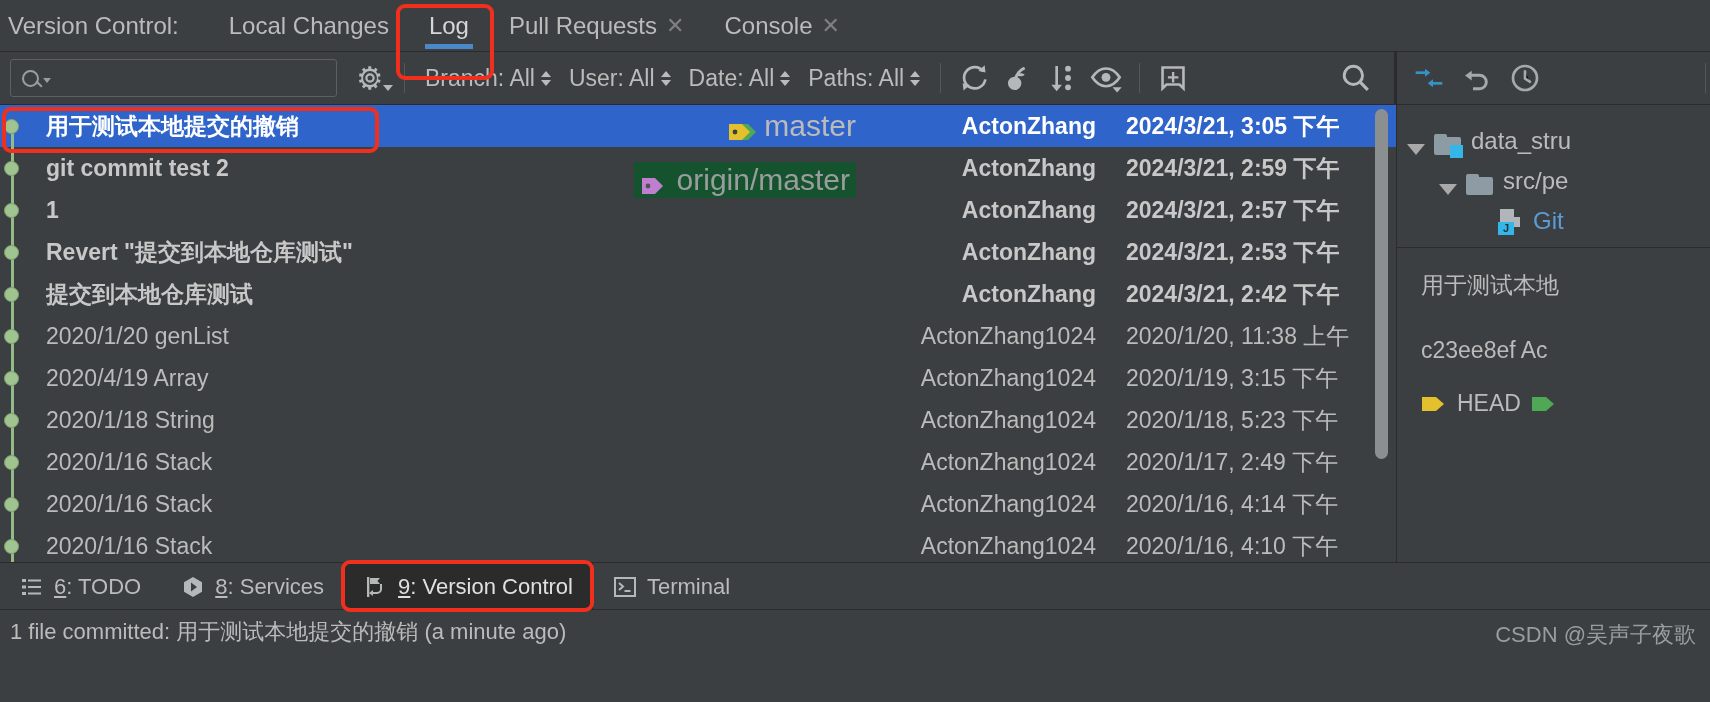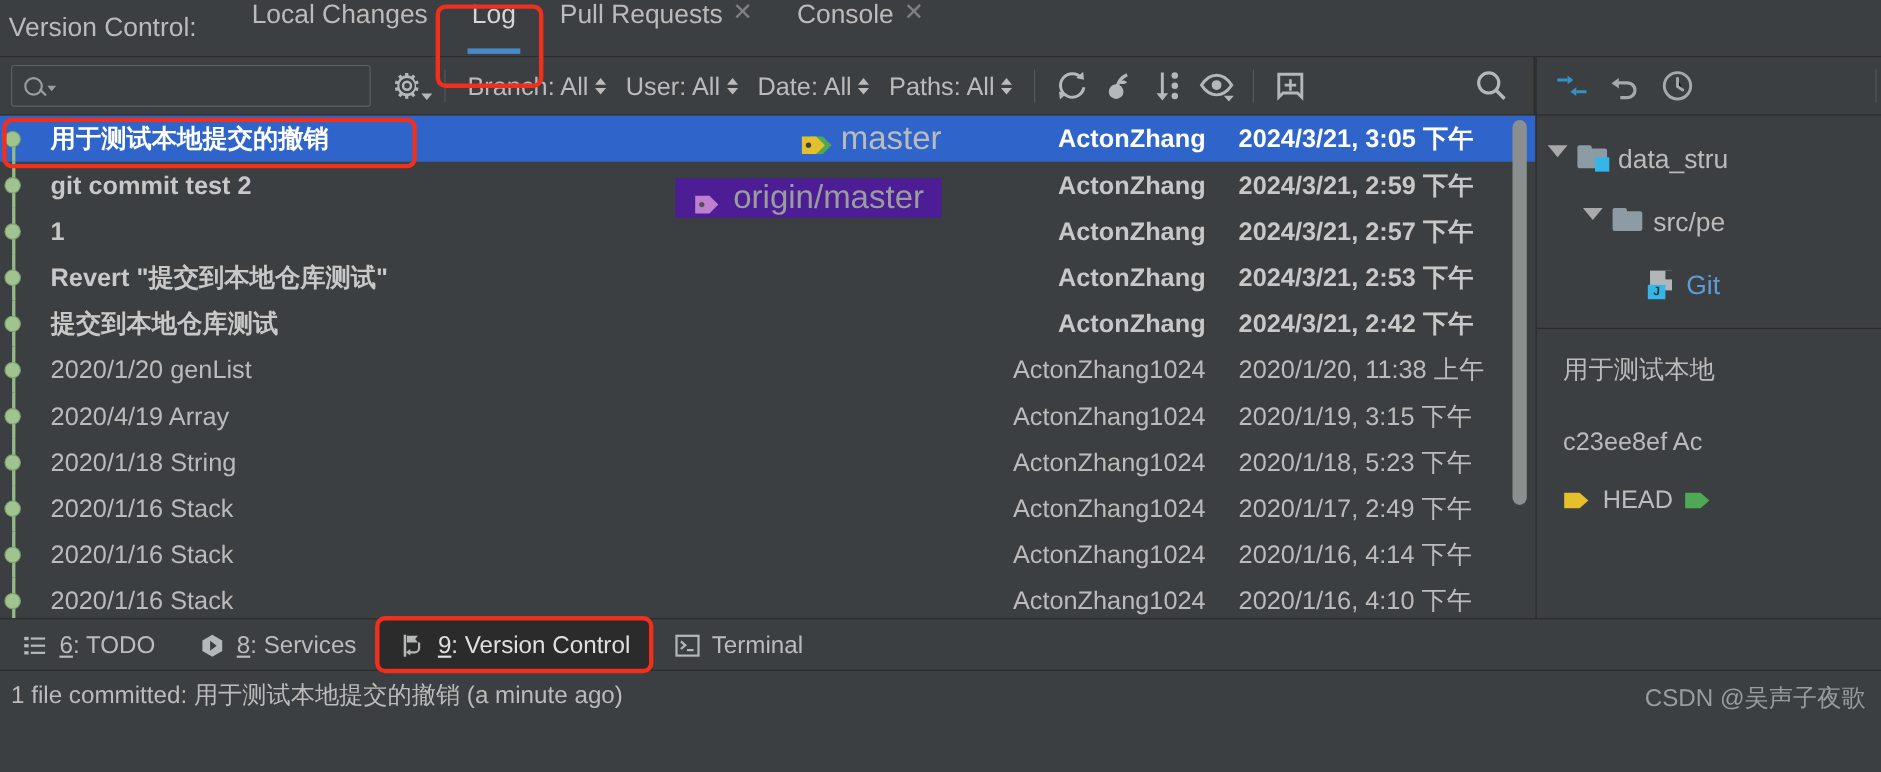--- a/index.html
+++ b/index.html
@@ -16,21 +16,21 @@
     position: absolute; left: 0; top: 0; width: 1710px; height: 52px;
     background: #3c3f41;
     display: flex; align-items: center;
     border-bottom: 1px solid #2b2b2b;
   }
   .vc-title {
     color: #bbbbbb; font-size: 24px; padding-left: 8px; padding-right: 30px;
     white-space: nowrap;
   }
   .tab {
-    display: flex; gap: 9px;
+    display: flex; align-items: center; gap: 9px;
     padding: 0 20px; height: 52px; color: #bbbbbb; font-size: 24px;
     white-space: nowrap; position: relative;
   }
   .tab.active { color: #d6d6d6; }
   .tab.active::after {
     content: ""; position: absolute; left: 16px; right: 16px; bottom: 3px;
     height: 5px; background: #4a88c7;
   }
   .tab .closex {
     color: #808080; font-size: 22px; line-height: 1; font-weight: 300;
@@ -92,21 +92,21 @@
   .gnode {
     position: absolute; left: 4px; top: 14px; width: 15px; height: 15px;
     border-radius: 50%; background: #9fc48f; border: 1px solid #7fa073;
   }
   .subject { flex: 1 1 auto; overflow: hidden; text-overflow: ellipsis; padding-right: 10px; }
   .subject.bold { font-weight: bold; color: #c8c8c8; }
   .reflabel {
     display: inline-flex; align-items: flex-end; gap: 7px; font-size: 30px;
     margin-right: 10px;
   }
-  .reflabel.chip { background: #4c1d95; padding: 1px 16px; color: #9a9d9e; margin-top: 24px; }
+  .reflabel.chip { background: #14532d; padding: 1px 6px; color: #9a9d9e; margin-top: 24px; }
   .author { width: 232px; text-align: right; padding-right: 16px; color: #bbbbbb; }
   .author.bold { font-weight: bold; color: #c8c8c8; }
   .date { width: 270px; text-align: left; color: #bbbbbb; }
   .date.bold { font-weight: bold; color: #c8c8c8; }
 
   
   .log-scroll {
     position: absolute; left: 1375px; top: 109px; width: 13px; height: 350px;
     background: #8b8f90; border-radius: 7px; z-index: 5;
   }
@@ -115,21 +115,21 @@
   
   .rightpanel {
     position: absolute; left: 1396px; top: 52px; width: 314px; height: 510px;
     background: #3c3f41; border-left: 1px solid #2b2b2b;
   }
   .rp-toolbar {
     height: 53px; display: flex; align-items: center; gap: 4px;
     padding-left: 10px; border-bottom: 1px solid #2b2b2b;
   }
   .rp-tree { padding-top: 10px; }
-  .tree-row { display: flex; align-items: flex-start; height: 40px; color: #bbbbbb; font-size: 24px; white-space: nowrap; margin-top: 17px; }
+  .tree-row { display: flex; align-items: flex-end; height: 40px; color: #bbbbbb; font-size: 24px; white-space: nowrap; }
   .arrow-d { width: 0; height: 0; border-left: 9px solid transparent; border-right: 9px solid transparent; border-top: 11px solid #a9a9a9; margin-right: 9px; }
   .folder { width: 27px; height: 21px; position: relative; margin-right: 10px; flex: none; }
   .folder .body { position: absolute; left: 0; bottom: 0; width: 27px; height: 18px; background: #8d9ba5; border-radius: 2px; }
   .folder .tabtop { position: absolute; left: 0; top: 0; width: 13px; height: 5px; background: #8d9ba5; border-radius: 2px 2px 0 0; }
   .folder .badge { position: absolute; right: -2px; bottom: -3px; width: 13px; height: 13px; background: #35b6e8; }
   .jicon { width: 26px; height: 26px; position: relative; margin-right: 9px; flex: none; }
   .jicon .pg { position: absolute; left: 2px; top: 0; width: 20px; height: 18px; background: #b0b6ba; }
   .jicon .cut { position: absolute; right: 2px; top: 0; width: 8px; height: 8px; background: #3c3f41; }
   .jicon .jb { position: absolute; left: 0; bottom: 0; width: 16px; height: 13px; background: #35b6e8; color: #20323c; font-size: 11px; font-weight: bold; line-height: 13px; text-align: center; }
   .link { color: #5c9cd6; }

